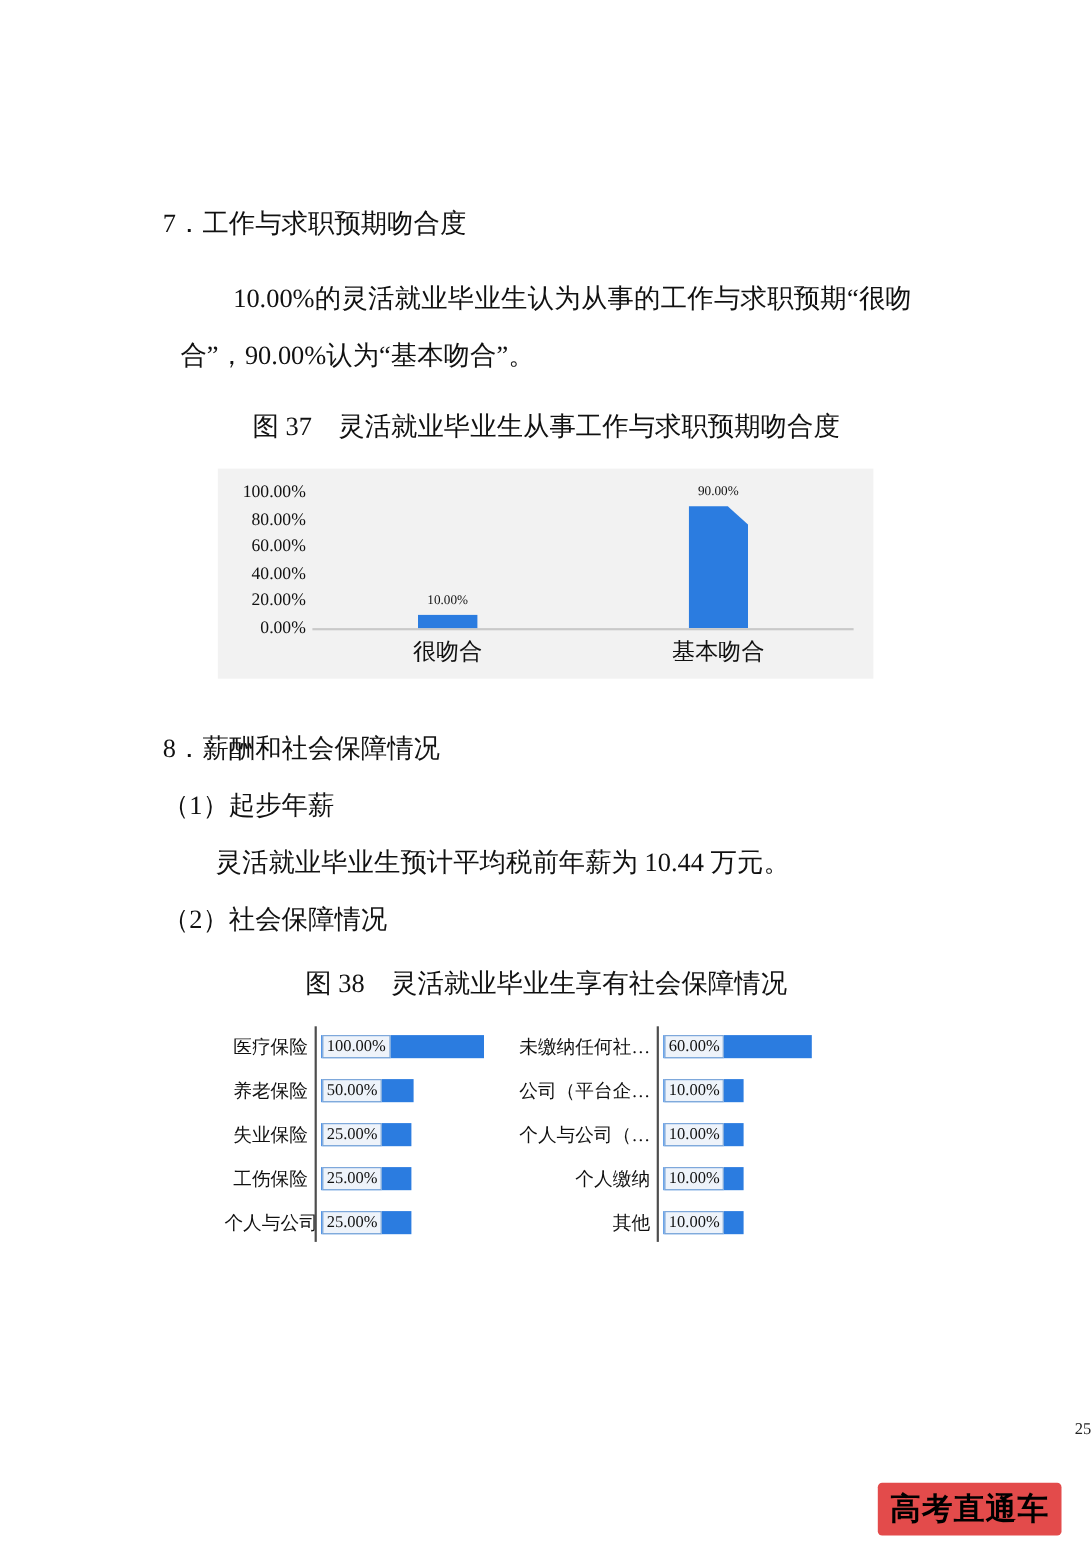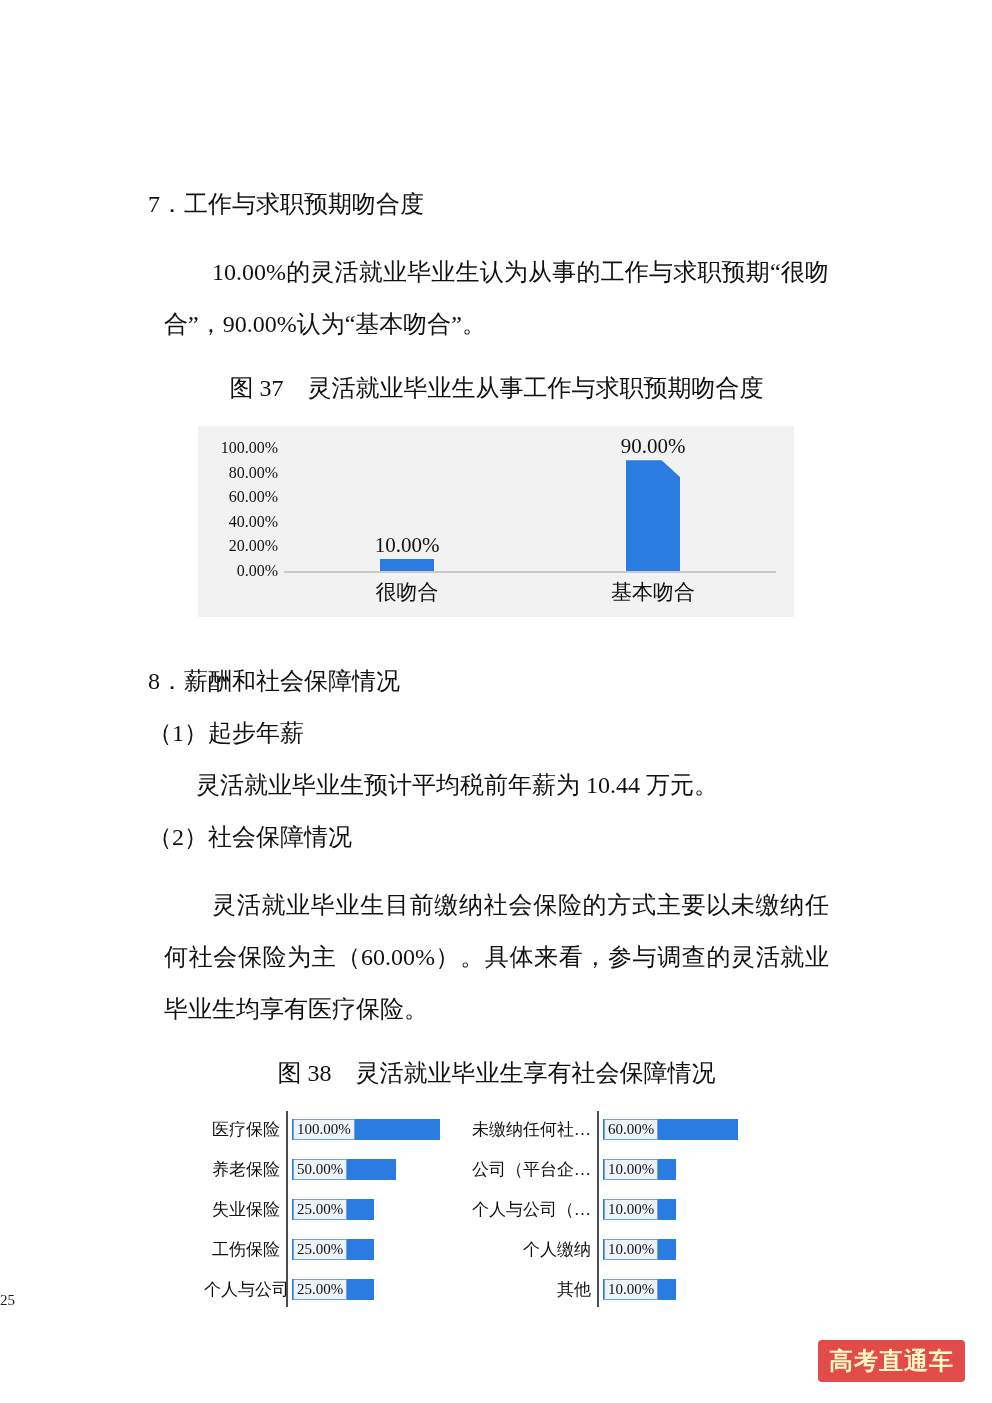--- a/index.html
+++ b/index.html
@@ -21,43 +21,43 @@
   .f37-yaxis{position:relative;width:78px;height:123px;flex:none}
   .f37-tick{position:absolute;right:6px;width:100%;text-align:right;
             font-size:16px;line-height:18px;white-space:nowrap}
   .f37-main{flex:1}
   .f37-plot{position:relative;height:123px;border-bottom:2px solid #c9c9c9;display:flex}
   .f37-col{flex:1;position:relative}
   .f37-bar{position:absolute;bottom:0;left:50%;transform:translateX(-50%);
            width:54px;background:var(--blue,#2b7ce0)}
   .f37-bar.notched{clip-path:polygon(0 0,66% 0,100% 15%,100% 100%,0 100%)}
   .f37-val{position:absolute;left:50%;transform:translateX(-50%);
-           font-size:21px;line-height:18px;white-space:nowrap}
+           font-size:12px;line-height:18px;white-space:nowrap}
   .f37-cats{display:flex;height:38px;align-items:center}
   .f37-cat{flex:1;text-align:center;font-size:21px}
 
   
   .fig38{display:flex;gap:28px;margin:14px 0 0 56px}
   .hchart{position:relative}
   .hchart::before{content:"";position:absolute;left:var(--axis);top:2px;bottom:2px;
                   width:2px;background:#4d4d4d}
   .hrow{display:flex;align-items:center;height:40px}
   .hlabel{width:var(--lw);flex:none;text-align:right;font-size:17px;
           padding-right:6px;box-sizing:border-box;white-space:nowrap}
   .hbarzone{position:relative;height:21px;padding-left:6px}
   .hbar{position:relative;height:21px;background:var(--blue,#2b7ce0)}
   .hbox{position:absolute;left:1px;top:0;height:21px;line-height:19px;
         background:#eef3fa;border:1px solid #74a2d8;box-sizing:border-box;
         font-size:15px;padding:0 3px;white-space:nowrap}
 
   
-  .pagenum{position:absolute;left:0;right:0;top:1292px;text-align:left;
+  .pagenum{position:absolute;left:0;right:0;top:1292px;text-align:right;
            font-size:15px;color:#222}
-  .watermark{position:absolute;right:27px;bottom:21px;background:var(--red,#e34b4b);
-             color:#fef9c3;font-size:24px;font-weight:bold;letter-spacing:1px;
+  .watermark{position:absolute;right:27px;bottom:7px;background:var(--red,#e34b4b);
+             color:#000000;font-size:28px;font-weight:bold;letter-spacing:1px;
              padding:5px 11px;border-radius:4px;
              font-family:"Liberation Sans","DejaVu Sans",sans-serif}
 </style>
 </head>
 <body>
 
 <div class="page">
   <div class="content">
 
     <div class="h-sec">7．工作与求职预期吻合度</div>
@@ -88,38 +88,37 @@
             <div class="f37-cat">很吻合</div>
             <div class="f37-cat">基本吻合</div>
           </div>
       </div>
     </div>
 
     <div class="h-sec" style="margin-top:38px">8．薪酬和社会保障情况</div>
     <div class="line">（1）起步年薪</div>
     <div class="line indent" style="padding-left:0;text-indent:2em">灵活就业毕业生预计平均税前年薪为 10.44 万元。</div>
     <div class="line">（2）社会保障情况</div>
-    <p class="para">灵活就业毕业生目前缴纳社会保险的方式主要以未缴纳任何社会保险为主（60.00%）。具体来看，参与调查的灵活就业毕业生均享有医疗保险。</p>
     <div class="caption">图 38　灵活就业毕业生享有社会保障情况</div>
 
     <div class="fig38">
       <div class="hchart" style="--axis:82px;--lw:82px">
         <div>
             <div class="hrow">
               <div class="hlabel">医疗保险</div>
               <div class="hbarzone">
                 <div class="hbar" style="width: 148px;">
                   <span class="hbox">100.00%</span>
                 </div>
               </div>
             </div>
             <div class="hrow">
               <div class="hlabel">养老保险</div>
               <div class="hbarzone">
-                <div class="hbar" style="width: 104px;">
+                <div class="hbar" style="width: 84px;">
                   <span class="hbox">50.00%</span>
                 </div>
               </div>
             </div>
             <div class="hrow">
               <div class="hlabel">失业保险</div>
               <div class="hbarzone">
                 <div class="hbar" style="width: 82px;">
                   <span class="hbox">25.00%</span>
                 </div>

